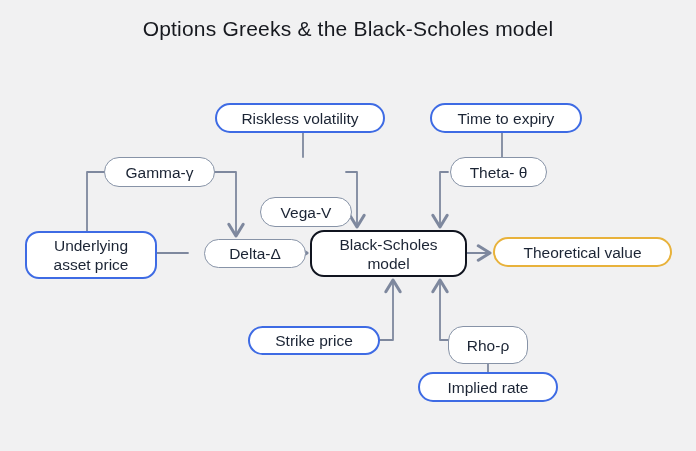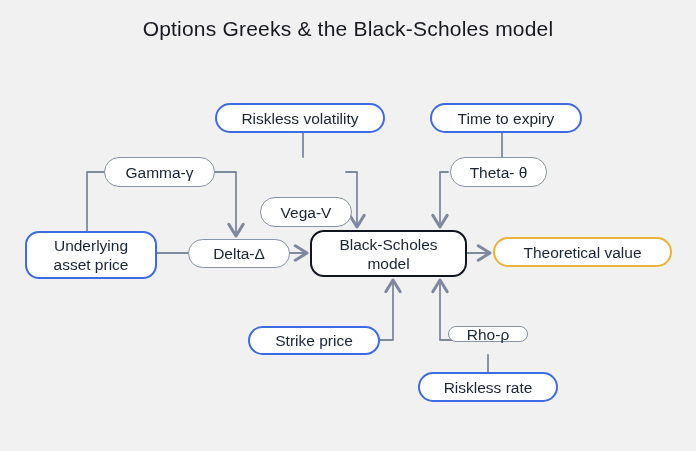--- a/index.html
+++ b/index.html
@@ -46,26 +46,26 @@
   .model  {border:2px solid #10141f;border-radius:14px;justify-content:center;}
 
   
   .n-implied   {left:215px;top:103px;width:170px;height:30px;}
   .n-expiry    {left:430px;top:103px;width:152px;height:30px;}
   .n-gamma     {left:104px;top:157px;width:111px;height:30px;}
   .n-vega      {left:260px;top:157px;width:92px;height:30px;margin-top:40px;}
   .n-theta     {left:450px;top:157px;width:97px;height:30px;}
   .n-underlying{left:25px; top:231px;width:132px;height:48px;border-radius:14px;}
   .n-underlying .lbl{max-width:96px;}
-  .n-delta     {left:188px;top:239px;width:102px;height:29px;}
+  .n-delta     {left:204px;top:239px;width:102px;height:29px;}
   .n-bsm       {left:310px;top:230px;width:157px;height:47px;}
   .n-bsm .lbl{max-width:112px;}
   .n-theo      {left:493px;top:237px;width:179px;height:30px;}
   .n-strike    {left:248px;top:326px;width:132px;height:29px;}
-  .n-rho       {left:448px;top:326px;width:80px;height:16px;}
+  .n-rho       {left:448px;top:326px;width:80px;height:38px;}
   .n-riskless  {left:418px;top:372px;width:140px;height:30px;}
 </style>
 </head>
 <body>
 
 <div class="canvas">
 
   <div class="diagram-title">Options Greeks &amp; the Black-Scholes model</div>
 
   <svg class="connector-layer" width="696" height="451" viewBox="0 0 696 451" fill="none" stroke="#7e889e" stroke-width="1.8" stroke-linecap="round" stroke-linejoin="round">
@@ -126,16 +126,16 @@
 
   <div class="node amber n-theo">
     <span class="lbl">Theoretical value</span>
   </div>
 
   <div class="node slate n-rho">
     <span class="lbl">Rho-ρ</span>
   </div>
 
   <div class="node blue n-riskless">
-    <span class="lbl">Riskless rate</span>
+    <span class="lbl">Implied rate</span>
   </div>
 
 </div>
 
 </body></html>

